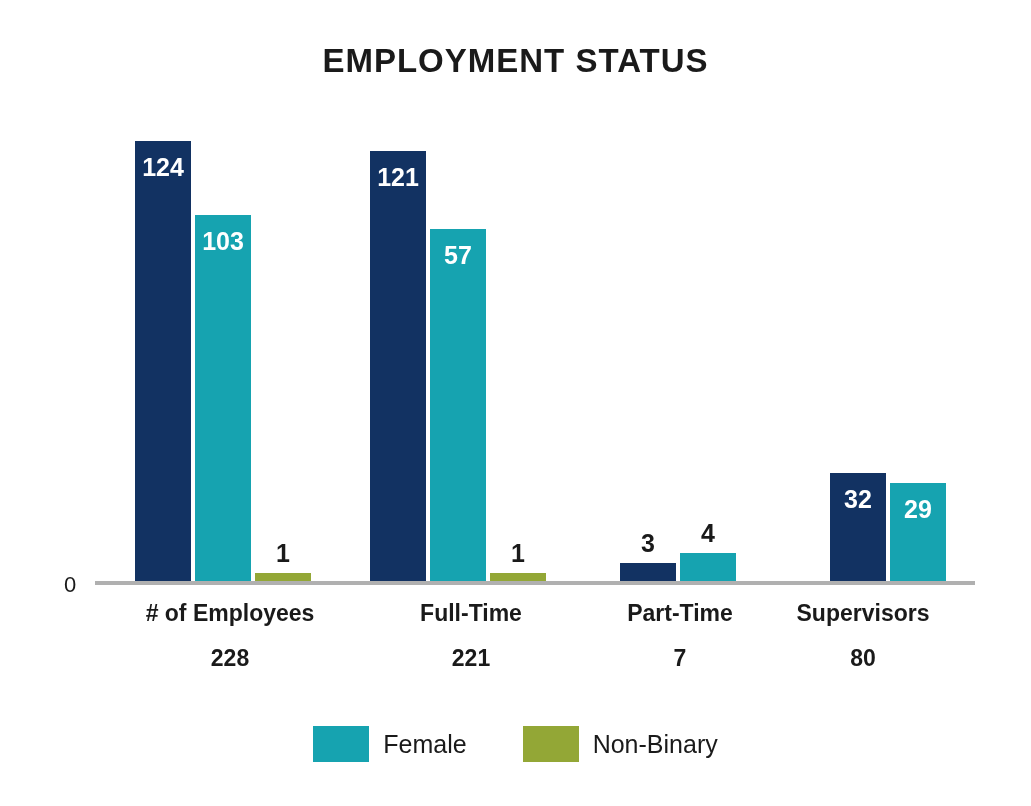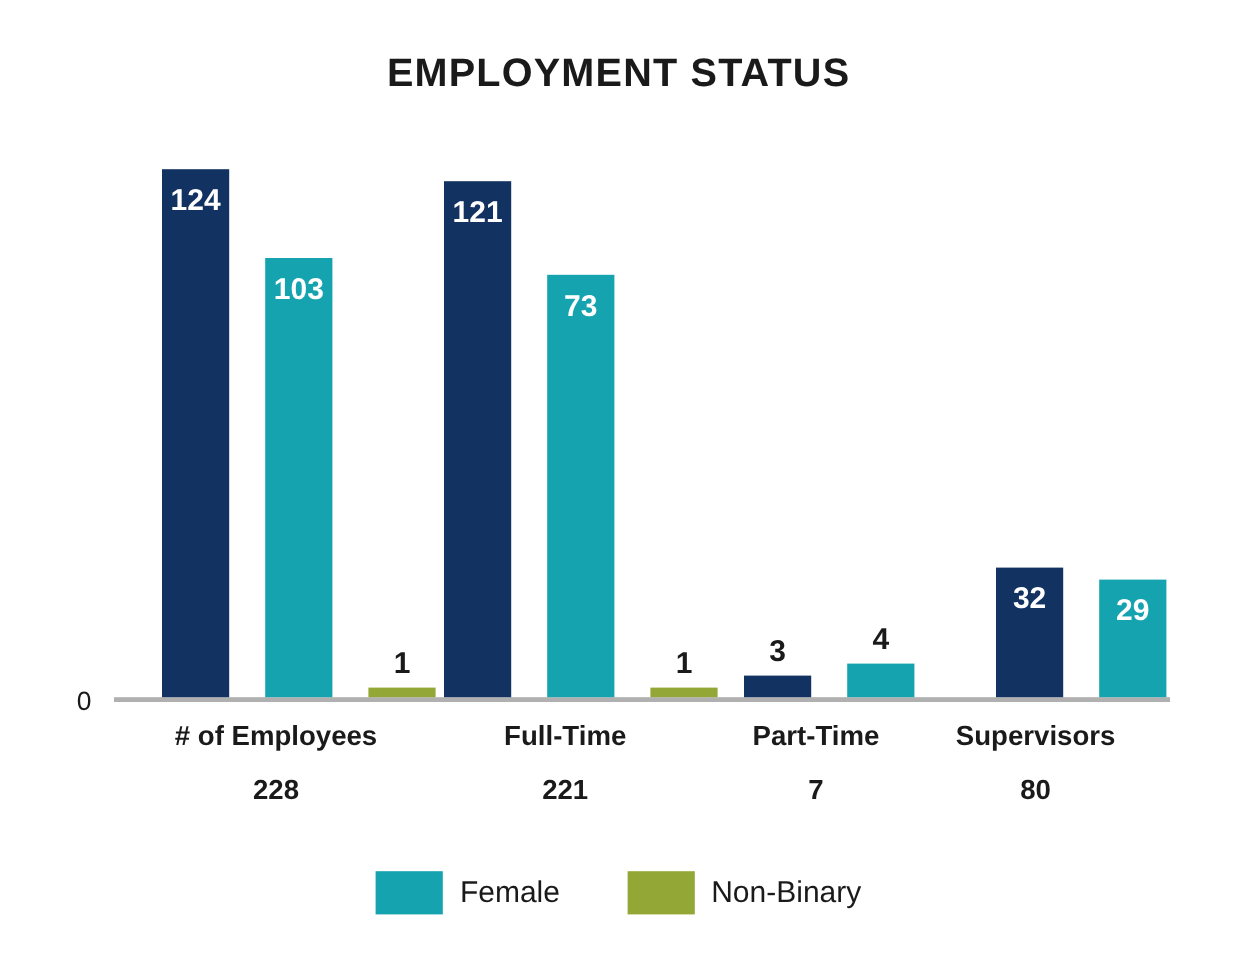--- a/index.html
+++ b/index.html
@@ -57,21 +57,20 @@
     bottom: 4px;
     height: 461px;
   }
   .bars {
     position: absolute;
     bottom: 0;
     left: 0;
     height: 461px;
     display: flex;
     align-items: flex-end;
-    gap: 26px;
   }
   .bar-wrap {
     position: relative;
     width: 56px;
     margin-right: 4px;
     display: flex;
     justify-content: center;
   }
   .bar {
     width: 56px;
@@ -178,21 +177,21 @@
 
     <div class="group" style="left:275px;">
       <div class="bars">
         <div class="bar-wrap">
           <div class="bar" style="height:430px;background:#123262;">
             <span class="bar-value inside">121</span>
           </div>
         </div>
         <div class="bar-wrap">
           <div class="bar" style="height:352px;background:#16a3b0;">
-            <span class="bar-value inside">73</span>
+            <span class="bar-value inside">57</span>
           </div>
         </div>
         <div class="bar-wrap">
           <div class="bar" style="height:8px;background:#93a736;">
             <span class="bar-value outside">1</span>
           </div>
         </div>
       </div>
     </div>
 

